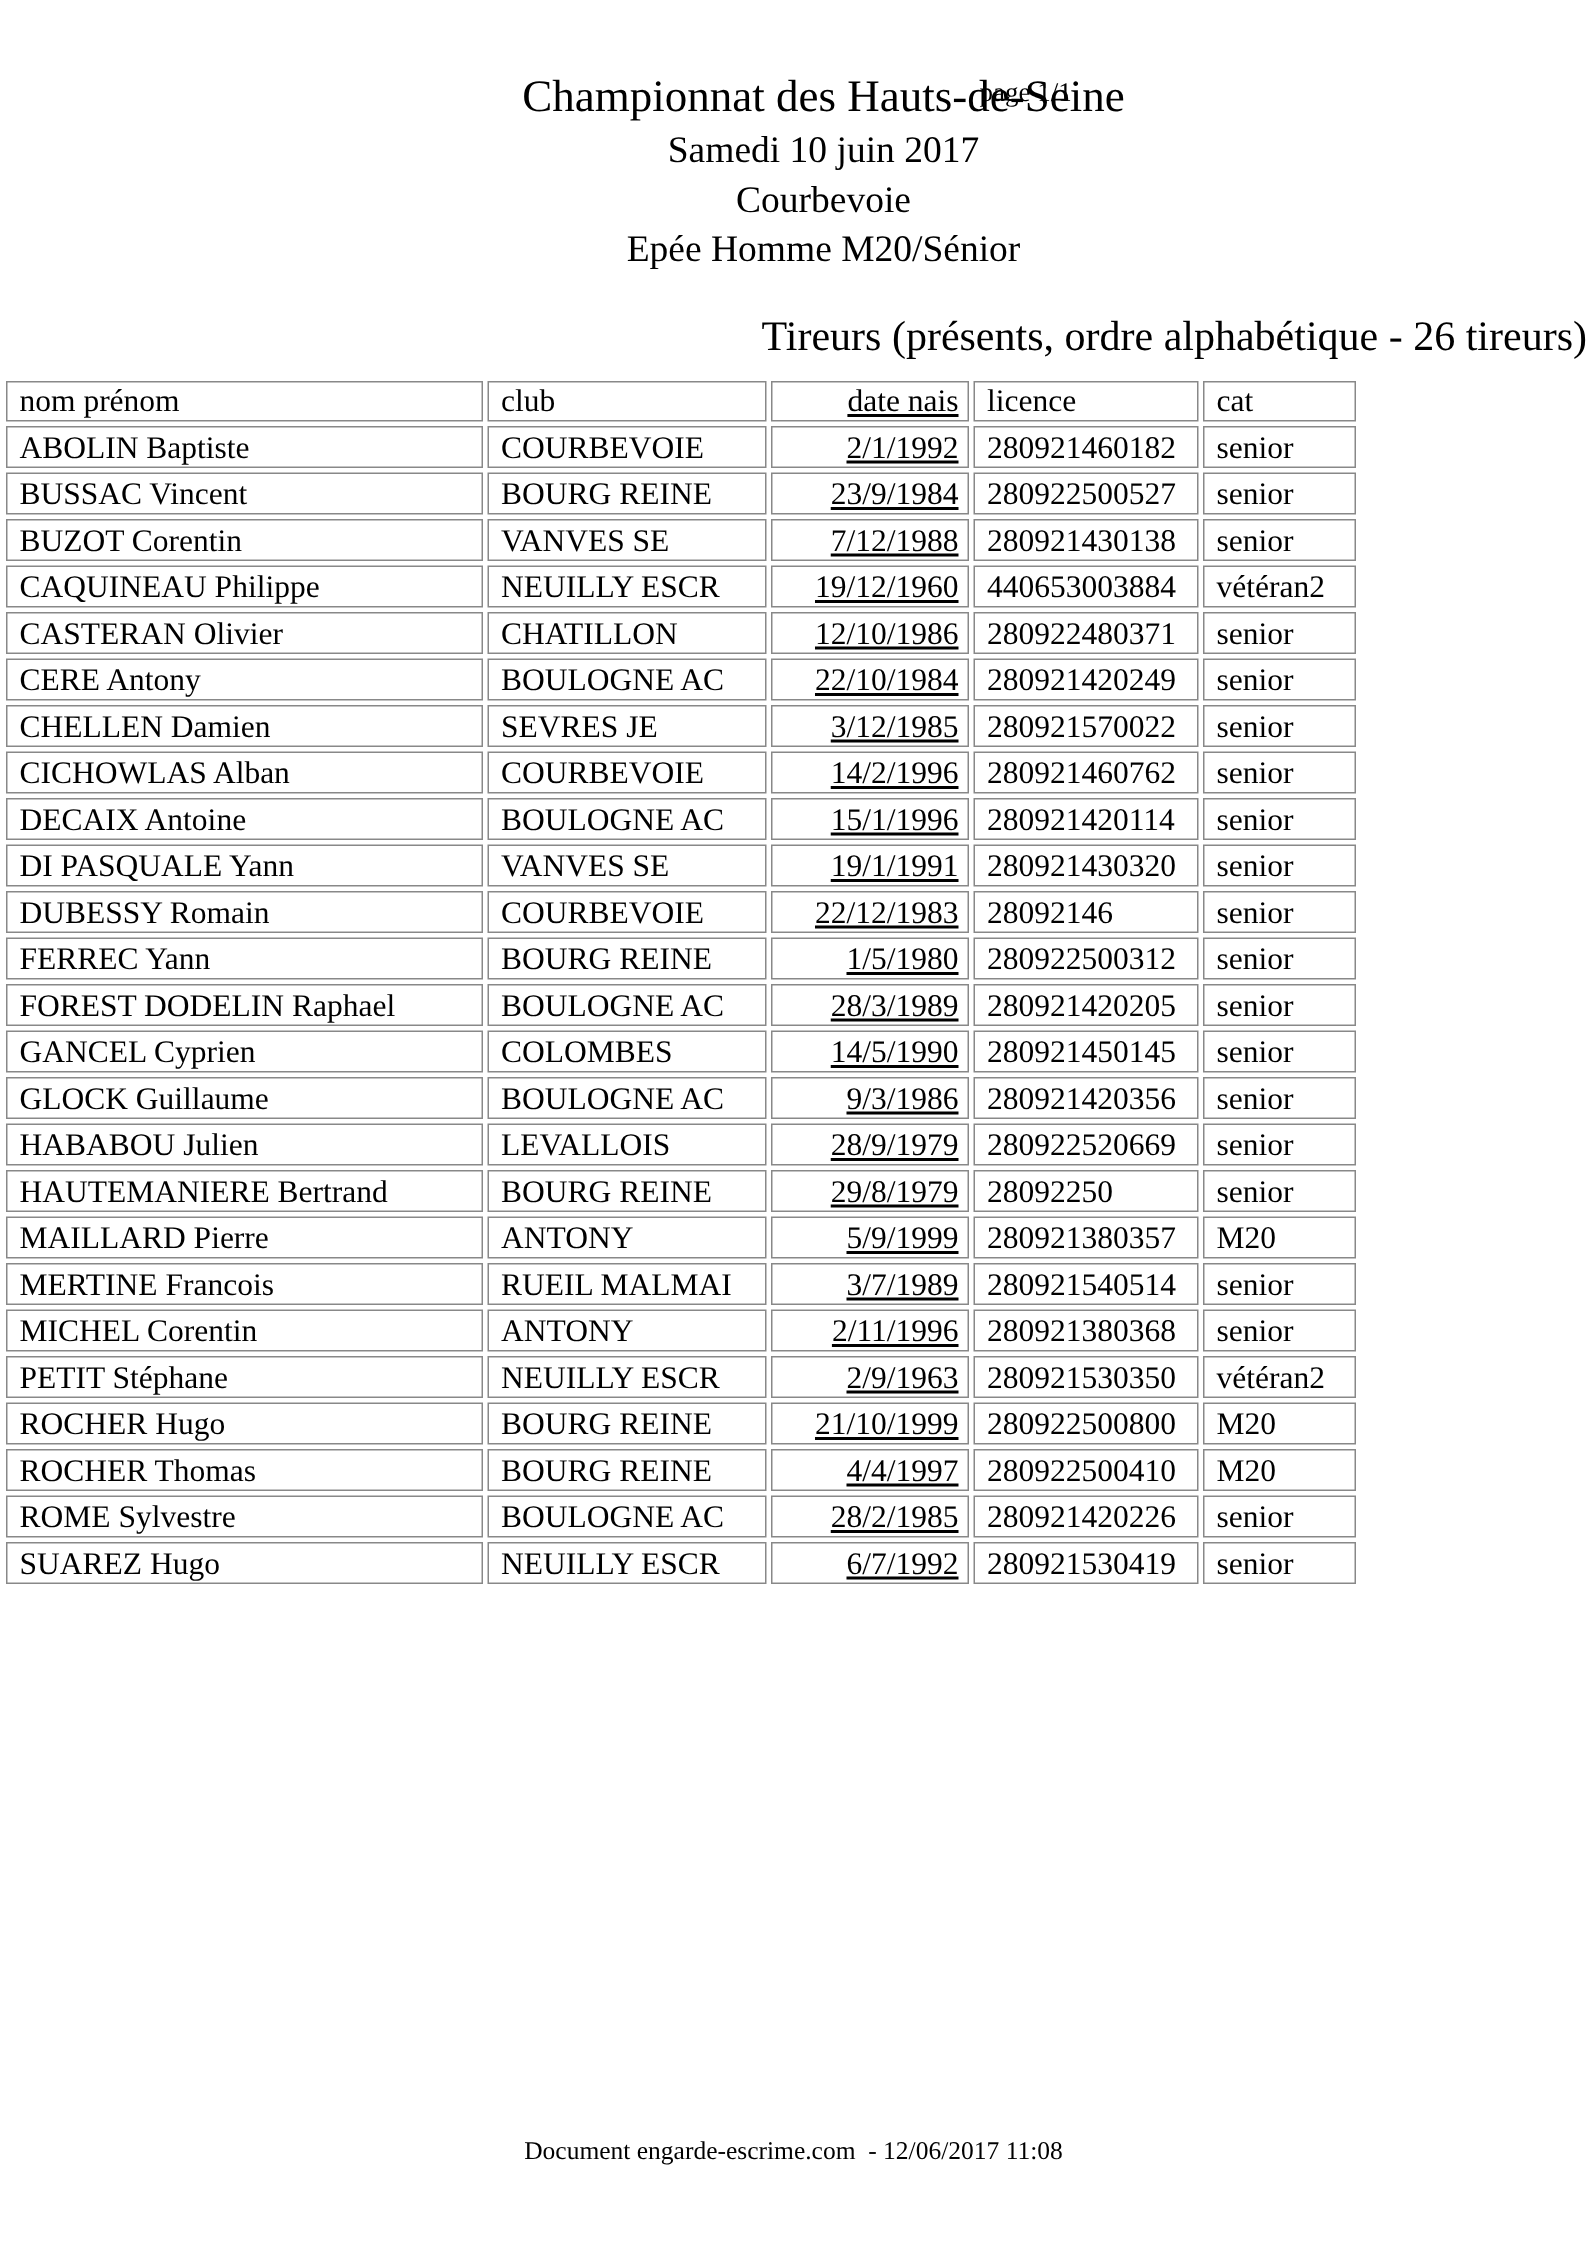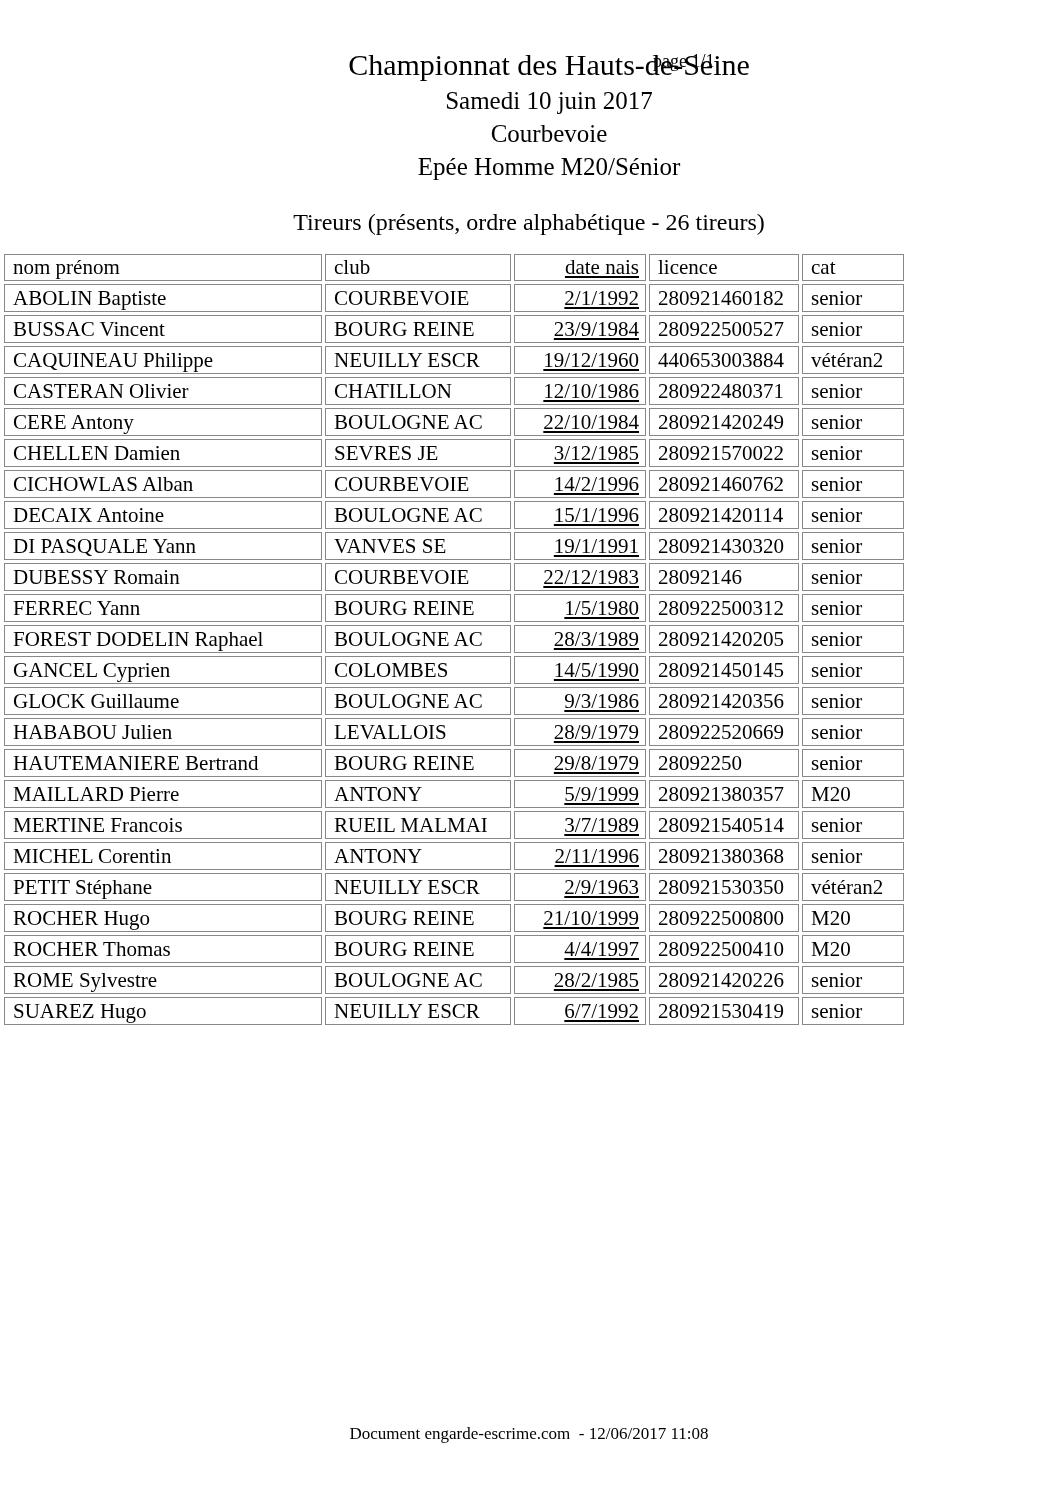--- a/index.html
+++ b/index.html
@@ -39,22 +39,22 @@
     left: 653px;
     font-size: 18px;
     line-height: 20px;
     white-space: pre;
   }
   .fencers-caption {
     position: absolute;
     top: 209px;
     left: 0;
     width: 100%;
-    text-align: center;
-    font-size: 24px;
+    text-align: right;
+    font-size: 28px;
   }
   table.fencers {
     position: absolute;
     top: 251px;
     left: 1px;
     width: 906px;
     table-layout: fixed;
     border-collapse: separate;
     border-spacing: 3px;
   }
@@ -123,20 +123,27 @@
         <td>senior</td>
       </tr>
       <tr>
         <td>BUSSAC Vincent</td>
         <td>BOURG REINE</td>
         <td class="col-date">23/9/1984</td>
         <td>280922500527</td>
         <td>senior</td>
       </tr>
       <tr>
+        <td>BUZOT Corentin</td>
+        <td>VANVES SE</td>
+        <td class="col-date">7/12/1988</td>
+        <td>280921430138</td>
+        <td>senior</td>
+      </tr>
+      <tr>
         <td>CAQUINEAU Philippe</td>
         <td>NEUILLY ESCR</td>
         <td class="col-date">19/12/1960</td>
         <td>440653003884</td>
         <td>vétéran2</td>
       </tr>
       <tr>
         <td>CASTERAN Olivier</td>
         <td>CHATILLON</td>
         <td class="col-date">12/10/1986</td>

